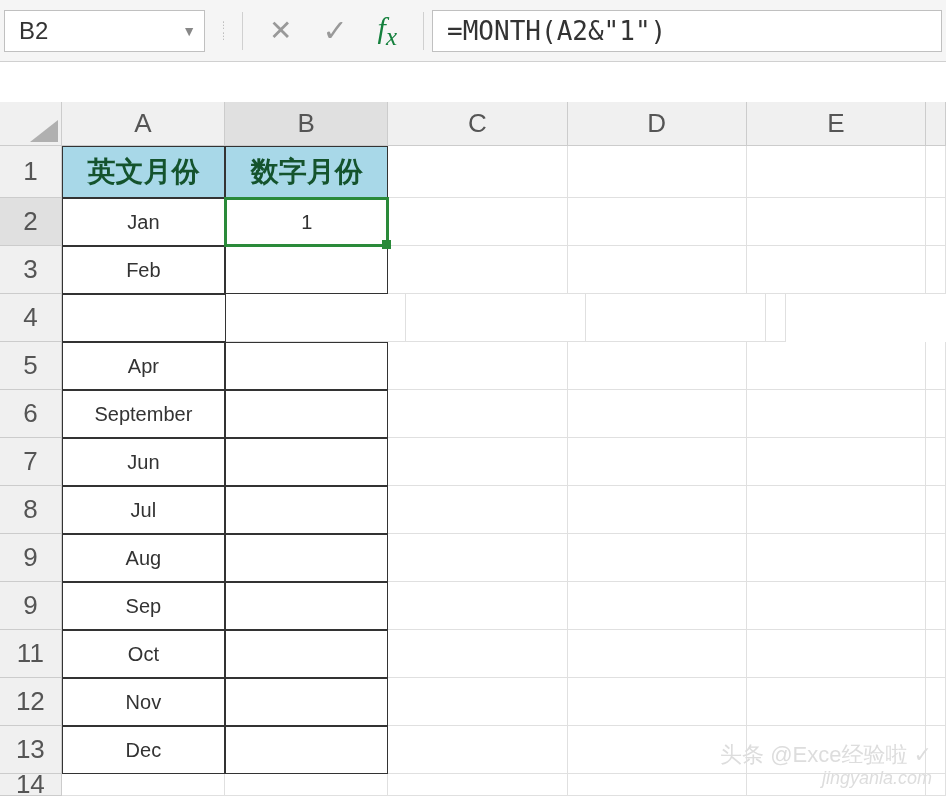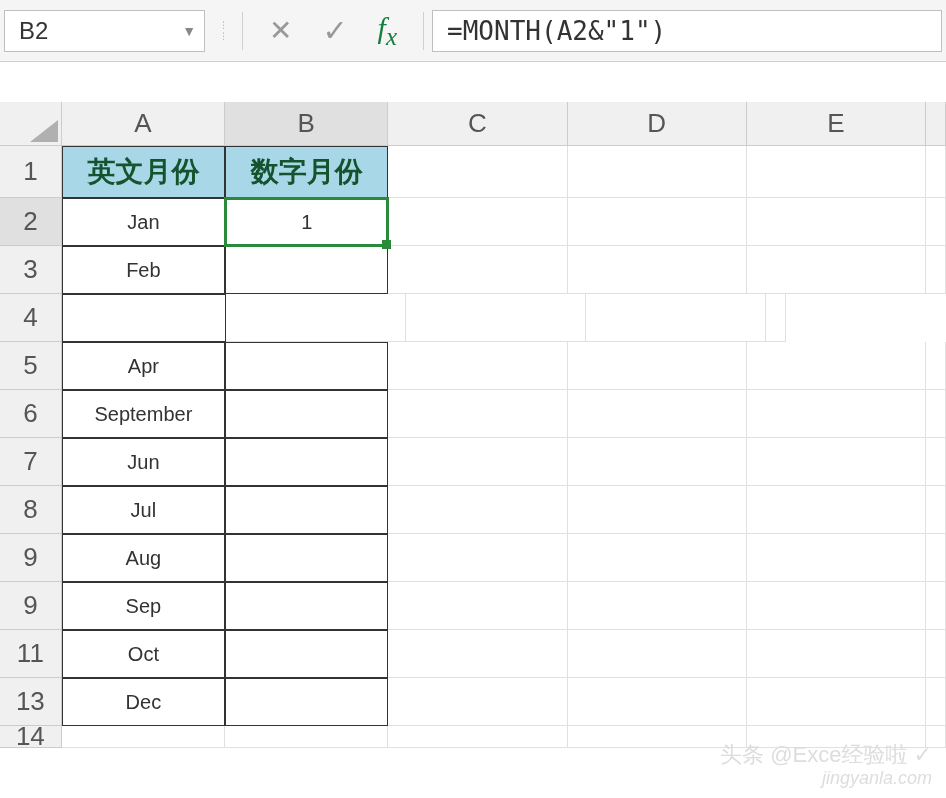--- a/index.html
+++ b/index.html
@@ -355,20 +355,29 @@
   <div class="row">
     <div class="row-h">11</div>
     <div class="cell col-A data-cell">Oct</div>
     <div class="cell col-B data-cell"></div>
     <div class="cell col-C"></div>
     <div class="cell col-D"></div>
     <div class="cell col-E"></div>
     <div class="cell col-F"></div>
   </div>
 
+  <div class="row">
+    <div class="row-h">12</div>
+    <div class="cell col-A data-cell">Nov</div>
+    <div class="cell col-B data-cell"></div>
+    <div class="cell col-C"></div>
+    <div class="cell col-D"></div>
+    <div class="cell col-E"></div>
+    <div class="cell col-F"></div>
+  </div>
 
   <div class="row">
     <div class="row-h">13</div>
     <div class="cell col-A data-cell">Dec</div>
     <div class="cell col-B data-cell"></div>
     <div class="cell col-C"></div>
     <div class="cell col-D"></div>
     <div class="cell col-E"></div>
     <div class="cell col-F"></div>
   </div>

